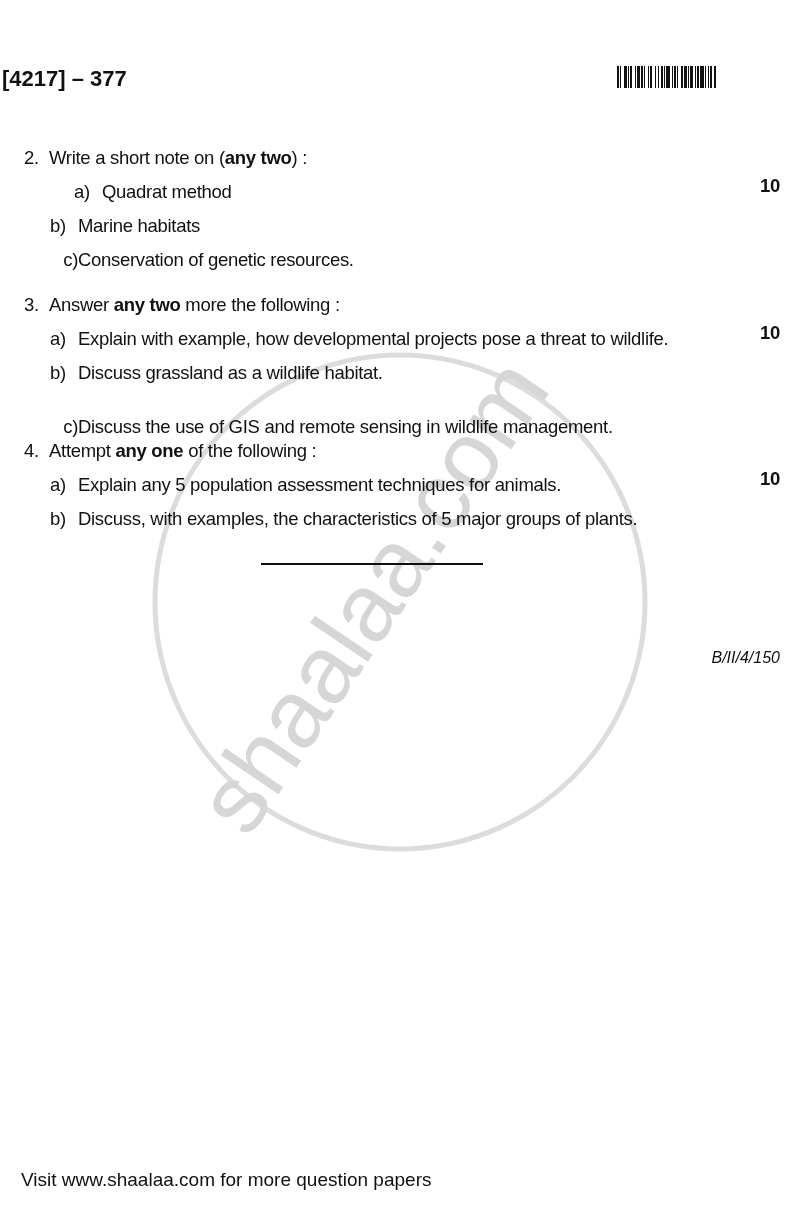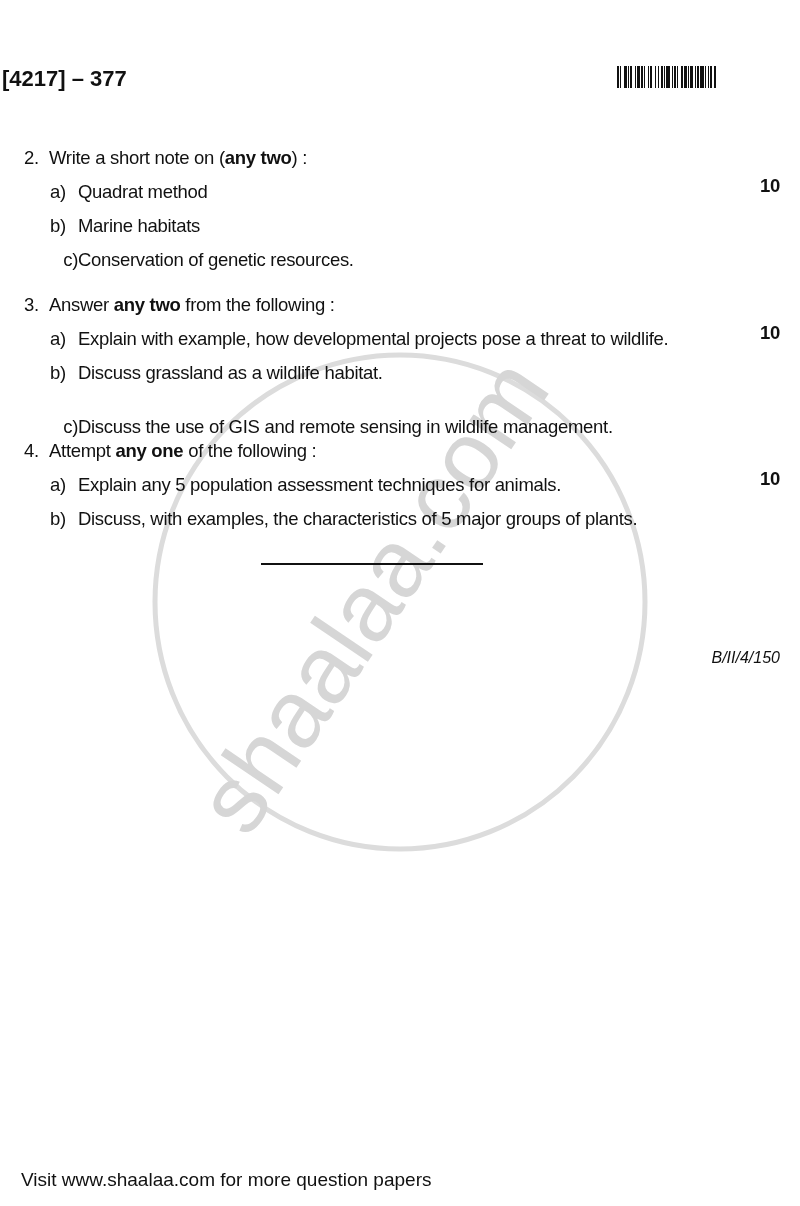--- a/index.html
+++ b/index.html
@@ -93,27 +93,27 @@
     <span style="width: 2.2px; background: rgb(255, 255, 255);"></span>
     <span style="width: 1.1px; background: rgb(17, 17, 17);"></span>
     <span style="width: 1.1px; background: rgb(255, 255, 255);"></span>
   </div>
 
 <div class="q-row" style="top:147px;">
   <span class="q-num">2.</span>
   <span class="q-text"><span>Write a short note on (</span><b>any two</b><span>) :</span></span>
   <span class="q-marks">10</span>
 </div>
-<div class="sub" style="top:181px;"><span class="lbl">a)</span><span>Quadrat method</span></div>
+<div class="sub" style="top:181px;margin-left:24px;"><span class="lbl">a)</span><span>Quadrat method</span></div>
 <div class="sub" style="top:215px;"><span class="lbl">b)</span><span>Marine habitats</span></div>
 <div class="sub" style="top:249px;text-align:right;"><span class="lbl">c)</span><span>Conservation of genetic resources.</span></div>
 
 <div class="q-row" style="top:294px;">
   <span class="q-num">3.</span>
-  <span class="q-text"><span>Answer </span><b>any two</b><span> from the following :</span></span>
+  <span class="q-text"><span>Answer </span><b>any two</b><span> more the following :</span></span>
   <span class="q-marks">10</span>
 </div>
 <div class="sub" style="top:328px;"><span class="lbl">a)</span><span>Explain with example, how developmental projects pose a threat to wildlife.</span></div>
 <div class="sub" style="top:362px;"><span class="lbl">b)</span><span>Discuss grassland as a wildlife habitat.</span></div>
 <div class="sub" style="top:416px;text-align:right;"><span class="lbl">c)</span><span>Discuss the use of GIS and remote sensing in wildlife management.</span></div>
 
 <div class="q-row" style="top:440px;">
   <span class="q-num">4.</span>
   <span class="q-text"><span>Attempt </span><b>any one</b><span> of the following :</span></span>
   <span class="q-marks">10</span>

